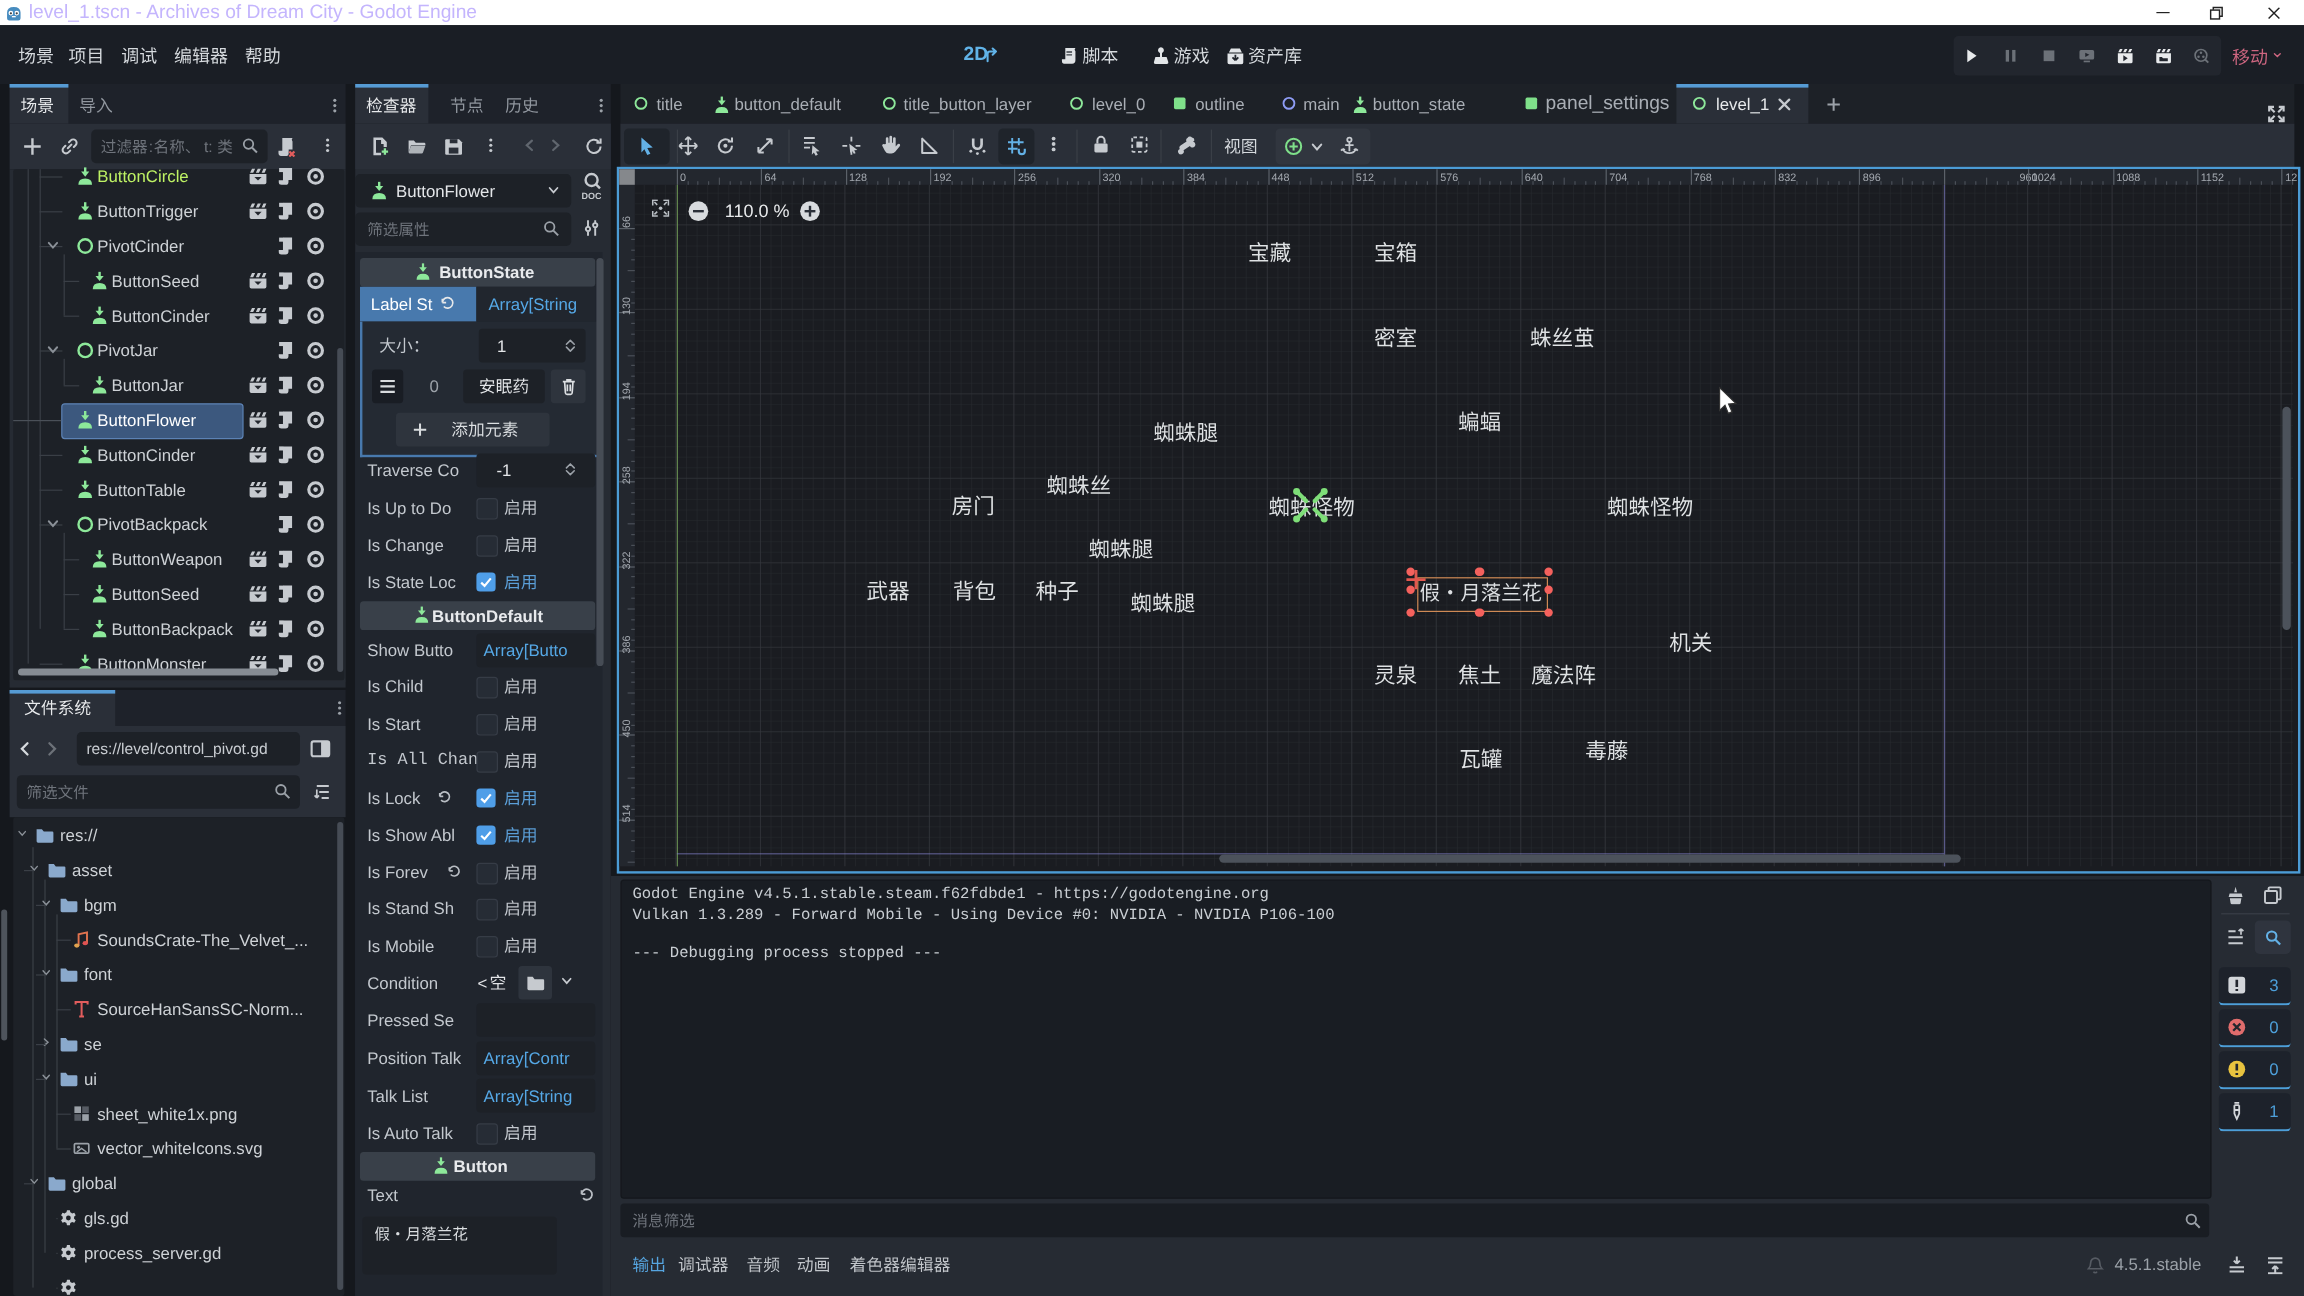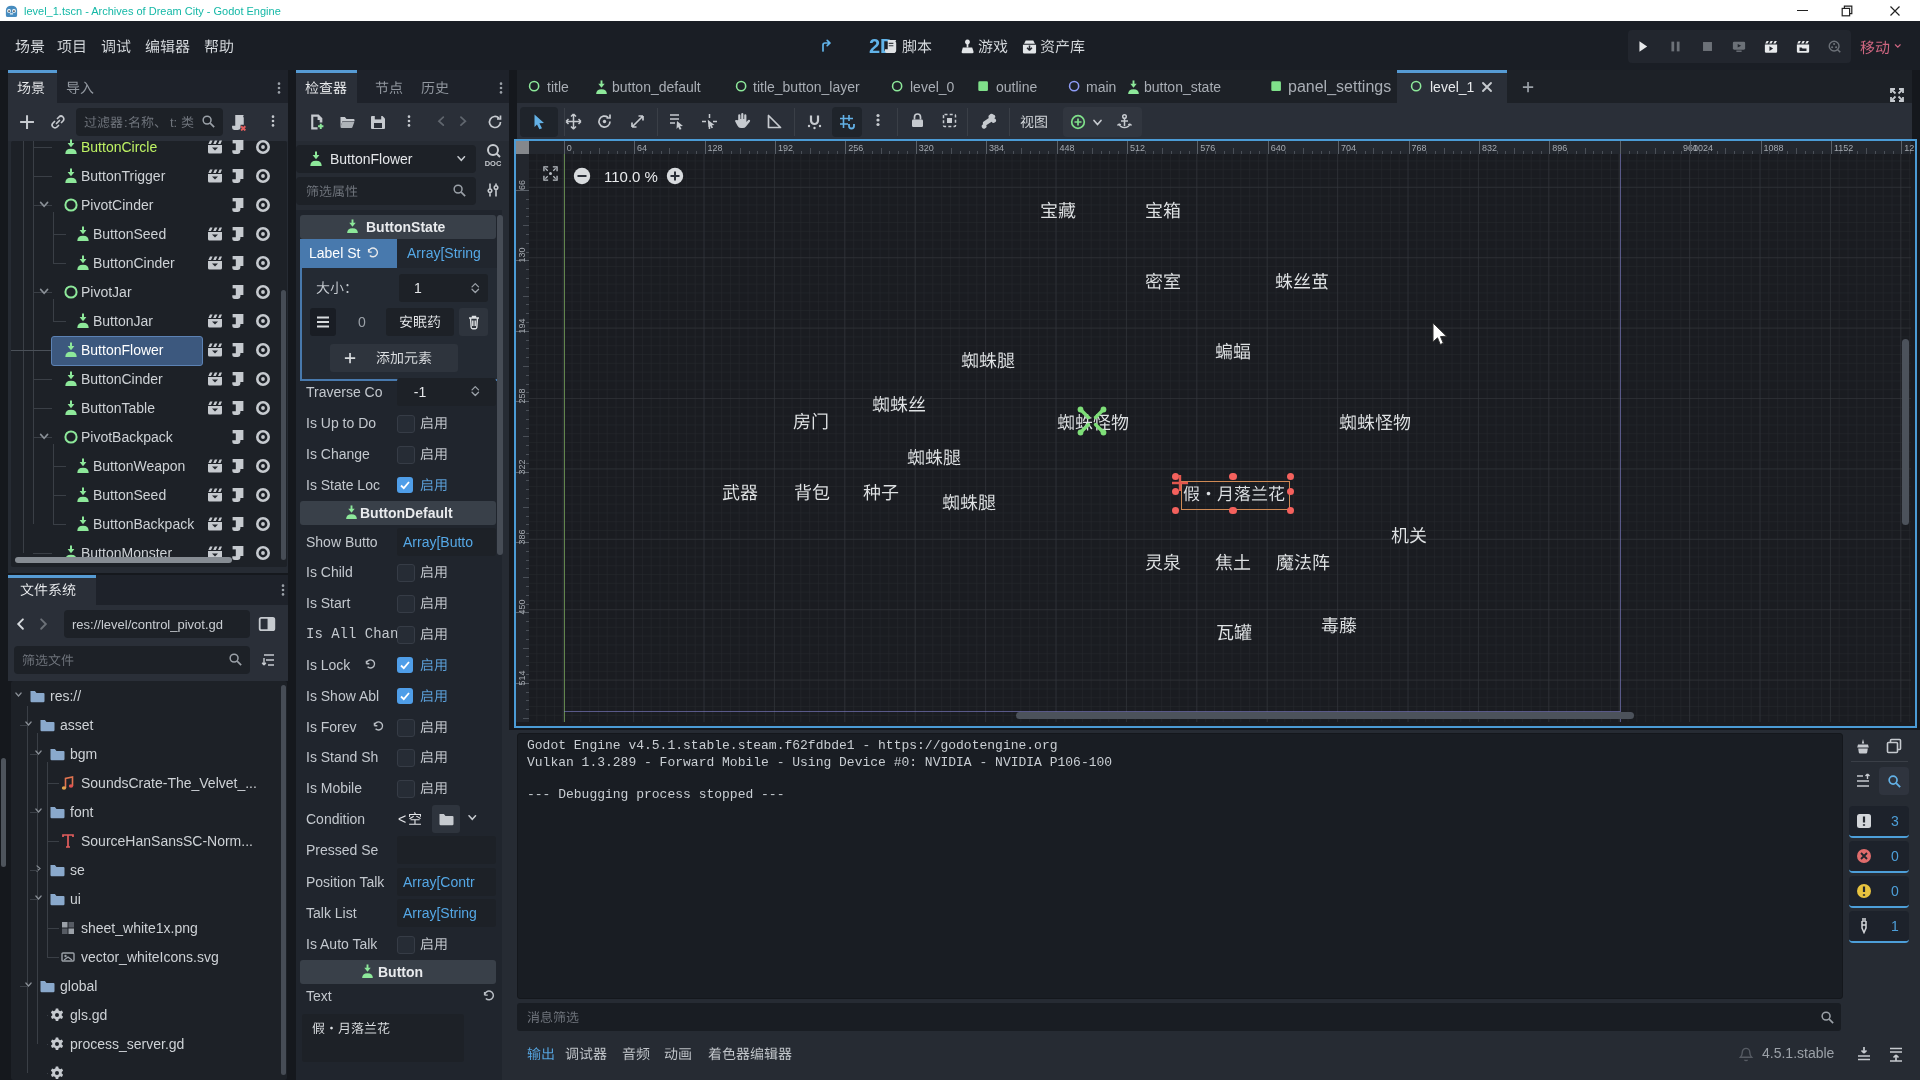--- a/index.html
+++ b/index.html
@@ -118,21 +118,21 @@
 <div class="a" style="left:0.0px;top:0.0px;width:1920.0px;height:21.0px;background:#fff"></div>
 <svg class="a" style="left:4.0px;top:3.0px" width="15.0" height="15.0" viewBox="0 0 16 16">
     <path fill="#478cbf" d="M2 13 L2 8 Q2 3 8 3 Q14 3 14 8 L14 13 Z M2 13 Q2 15 4 15 L12 15 Q14 15 14 13"></path>
     <circle cx="5.4" cy="8.4" r="2.1" fill="#fff"></circle>
     <circle cx="10.6" cy="8.4" r="2.1" fill="#fff"></circle>
     <circle cx="5.4" cy="8.6" r="1" fill="#414042"></circle>
     <circle cx="10.6" cy="8.6" r="1" fill="#414042"></circle>
     <rect x="7.3" y="7.6" width="1.4" height="2.2" fill="#478cbf"></rect>
     <rect x="6.3" y="11" width="3.4" height="1.2" fill="#fff"></rect>
   </svg>
-<div class="a" style="left:24.0px;top:11.0px;transform:translateY(-50%);font-family:'Liberation Sans';font-size:11px;color:#14b8a6;white-space:pre;">level_1.tscn - Archives of Dream City - Godot Engine</div>
+<div class="a" style="left:24.0px;top:11.0px;transform:translateY(-50%);font-family:'Liberation Sans';font-size:16px;color:#c4b5fd;white-space:pre;">level_1.tscn - Archives of Dream City - Godot Engine</div>
 <div class="a" style="left:1797.0px;top:10.0px;width:11.0px;height:1.4px;background:#222"></div>
 <svg class="a" style="left:1841.0px;top:5.0px" width="12.0" height="12.0" viewBox="0 0 12 12">
     <path d="M3.4 3.2 V1.2 H10.8 V8.6 H8.8" fill="none" stroke="#222" stroke-width="1.2"></path>
     <rect x="1.2" y="3.4" width="7.4" height="7.4" fill="#fff" stroke="#222" stroke-width="1.2"></rect>
   </svg>
 <svg class="a" style="left:1890.0px;top:6.0px" width="10.0" height="10.0" viewBox="0 0 10 10">
     <path d="M0.5 0.5 L9.5 9.5 M9.5 0.5 L0.5 9.5" stroke="#222" stroke-width="1.2"></path>
   </svg>
 <div class="a" style="left:0.0px;top:21.0px;width:1920.0px;height:49.0px;background:#1a1e25"></div>
 <svg class="cj" style="left:15.0px;top:51.5px">
@@ -162,21 +162,21 @@
   </svg>
 <svg class="cj" style="left:204.0px;top:51.5px">
     <g transform="scale(0.01500,-0.01500)" fill="#d6dade">
       <use href="#g5e2e" x="0"></use>
       <use href="#g52a9" x="1000"></use>
     </g>
   </svg>
 <svg class="a" style="left:820.0px;top:38.0px" width="16.0" height="16.0" viewBox="0 0 16 16">
     <path d="M3 13 L3 7 Q3 5 5 5 L10 5 M10 5 L7.2 2.4 M10 5 L7.2 7.6" stroke="#61b3e8" stroke-width="1.7" fill="none" stroke-linecap="round" stroke-linejoin="round"></path>
   </svg>
-<div class="a" style="left:869px;top:46.0px;transform:translateY(-50%);font-family:'Liberation Sans';font-size:20px;color:#61b3e8;white-space:pre;font-weight:bold">2D</div>
+<div class="a" style="left:803px;top:46.0px;transform:translateY(-50%);font-family:'Liberation Sans';font-size:16px;color:#61b3e8;white-space:pre;font-weight:bold">2D</div>
 <svg class="a" style="left:884.0px;top:39.0px" width="15.0" height="15.0" viewBox="0 0 16 16">
     <path fill="#dfe2e5" d="M4 1 L13 1 Q11.5 2.5 13 4 L13 12 Q13 15 10 15 L3 15 Q1 15 1 12.6 L1 11 L4 11 Z M4 4 h6 M4 7 h6"></path>
     <path d="M5 4.6 h5 M5 7.2 h5" stroke="#3a3f45" stroke-width="1.2"></path>
   </svg>
 <svg class="cj" style="left:902.0px;top:51.5px">
     <g transform="scale(0.01500,-0.01500)" fill="#d6dade">
       <use href="#g811a" x="0"></use>
       <use href="#g672c" x="1000"></use>
     </g>
   </svg>

